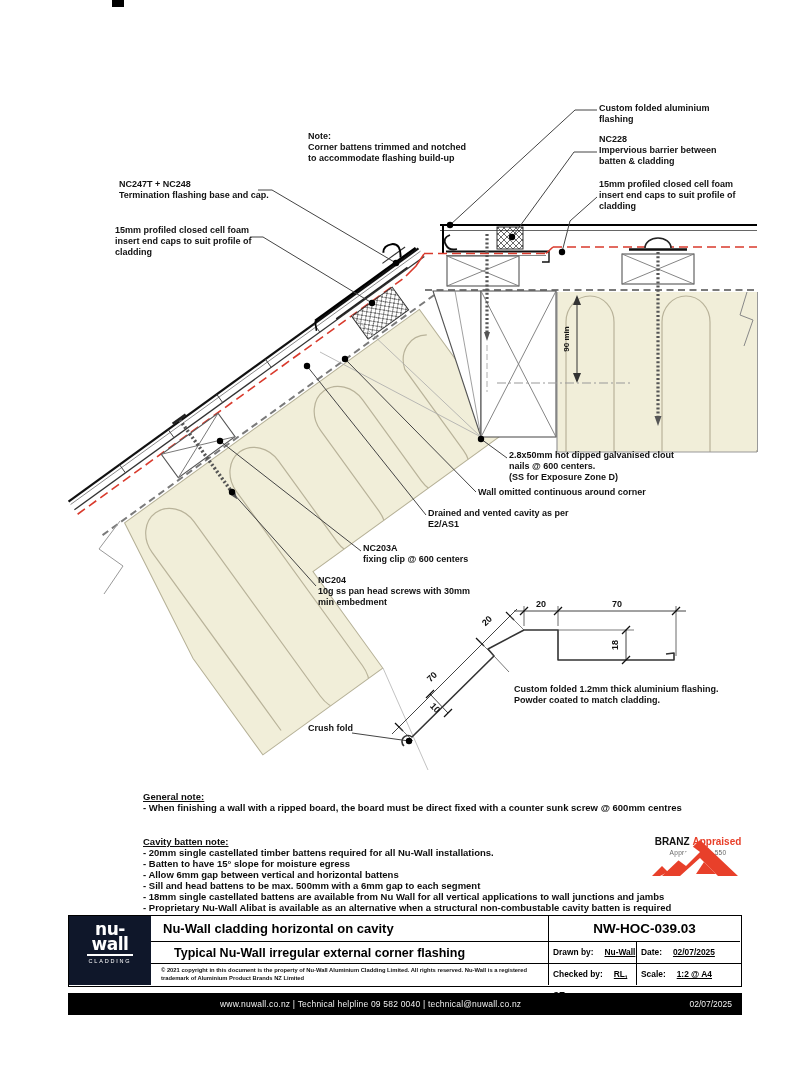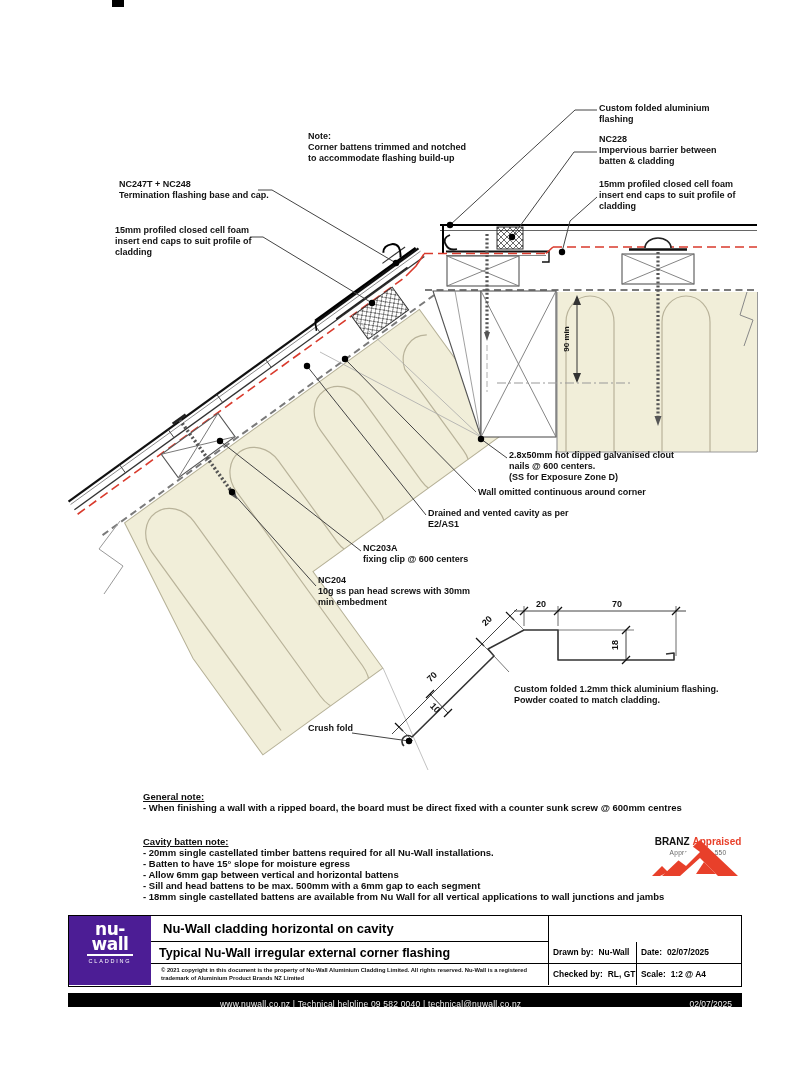--- a/index.html
+++ b/index.html
@@ -14,37 +14,37 @@
   svg{position:absolute;left:0;top:0;}
   .pagemark{position:absolute;left:112px;top:0;width:12px;height:7px;background:#000;}
   
   .branz{position:absolute;left:646px;top:836px;width:104px;height:72px;text-align:center;}
   .branz .t1{font:700 10px/12px "Liberation Sans",sans-serif;color:#111;}
   .branz .t1 b{color:#e8402a;}
   .branz .t2{font:400 6.5px/9px "Liberation Sans",sans-serif;color:#666;letter-spacing:.3px;}
   
   .tblock{position:absolute;left:68px;top:915px;width:674px;height:72px;border:1.5px solid #000;box-sizing:border-box;}
   .tb{position:absolute;box-sizing:border-box;}
-  .logo-cell{left:0;top:0;width:82px;height:69px;background:#4c1d95;color:#fff;padding-top:6px;text-align:center;}
+  .logo-cell{left:0;top:0;width:82px;height:69px;background:#0f172a;color:#fff;padding-top:6px;text-align:center;}
   .logo-cell .l1{font:700 17px/15px "DejaVu Sans",sans-serif;letter-spacing:-0.5px;}
   .logo-cell .rule{width:46px;height:2px;background:#fff;margin:2px auto 2px;}
   .logo-cell .l2{font:400 5.5px/7px "Liberation Sans",sans-serif;letter-spacing:1.8px;}
   .mid-r1{left:82px;top:0;width:397px;height:26px;border-bottom:1.3px solid #000;font:700 13px/26px "Liberation Sans",sans-serif;padding-left:12px;}
-  .mid-r2{left:82px;top:26px;width:397px;height:22px;border-bottom:1.3px solid #000;font:700 12.5px/22px "Liberation Sans",sans-serif;padding-left:8px;}
+  .mid-r2{left:82px;top:26px;width:397px;height:22px;border-bottom:1.3px solid #000;font:700 12.5px/22px "Liberation Sans",sans-serif;padding-left:23px;}
   .mid-r3{left:82px;top:48px;width:397px;height:21px;font:700 5.8px/7.5px "Liberation Sans",sans-serif;padding:3px 10px 0 10px;white-space:normal;color:#111;}
   .rt-col{left:479px;top:0;width:192px;height:69px;border-left:1.4px solid #000;}
   .rt-r1{left:0;top:0;width:100%;height:26px;border-bottom:1.3px solid #000;font:700 13.5px/26px "Liberation Sans",sans-serif;text-align:center;}
   .rt-cell{height:22px;border-bottom:1.3px solid #000;font:700 8.4px/21px "Liberation Sans",sans-serif;padding-left:4px;}
   .rt-a{left:0;top:26px;width:88px;border-right:1.3px solid #000;}
   .rt-b{left:88px;top:26px;width:104px;}
   .rt-c{left:0;top:48px;width:88px;border-right:1.3px solid #000;border-bottom:none;height:21px;}
   .rt-d{left:88px;top:48px;width:104px;border-bottom:none;height:21px;}
-  .rt-cell .v{margin-left:5px;}
+  .rt-cell .v{margin-left:11px;text-decoration:underline;}
   
-  .footer{position:absolute;left:68px;top:993px;width:674px;height:14px;background:#000;}
+  .footer{position:absolute;left:68px;top:993px;width:674px;height:22px;background:#000;}
   .footer .contact{position:absolute;left:152px;top:0;font:400 8.5px/22px "Liberation Sans",sans-serif;color:#f0f0f0;letter-spacing:.2px;}
   .footer .fdate{position:absolute;right:10px;top:0;font:400 8.5px/22px "Liberation Sans",sans-serif;color:#f0f0f0;}
 </style>
 </head>
 <body>
 
 <div class="pagemark"></div>
 
 <svg width="800" height="790" viewBox="0 0 800 790">
   <defs>
@@ -310,20 +310,21 @@
   <span>- When finishing a wall with a ripped board, the board must be direct fixed with a counter sunk screw @ 600mm centres</span>
 </div>
 
 <div class="note-block" style="left:143px;top:836px">
   <span class="hd">Cavity batten note:</span>
   <span>- 20mm single castellated timber battens required for all Nu-Wall installations.</span>
   <span>- Batten to have 15° slope for moisture egress</span>
   <span>- Allow 6mm gap between vertical and horizontal battens</span>
   <span>- Sill and head battens to be max. 500mm with a 6mm gap to each segment</span>
   <span>- 18mm single castellated battens are available from Nu Wall for all vertical applications to wall junctions and jambs</span>
+  <span>- Proprietary Nu-Wall Alibat is available as an alternative when a structural non-combustable cavity batten is required</span>
 </div>
 
 <div class="branz">
   <svg width="104" height="42" viewBox="0 0 104 42">
     <polygon points="16,40 54,4 92,40 72,40 54,22 34,40" fill="#e8402a"></polygon>
     <polygon points="32,24 46,10 54,16 40,30" fill="#fff"></polygon>
     <polygon points="58,26 70,38 50,38" fill="#e8402a"></polygon>
     <polygon points="6,40 16,30 22,36 14,40" fill="#e8402a"></polygon>
   </svg>
   <div class="t1"><span style="display:inline">BRANZ</span> <b style="display:inline">Appraised</b></div>
@@ -334,20 +335,21 @@
   <div class="tb logo-cell">
     <div class="l1">nu-</div>
     <div class="l1">wall</div>
     <div class="rule"></div>
     <div class="l2">CLADDING</div>
   </div>
   <div class="tb mid-r1">Nu-Wall cladding horizontal on cavity</div>
   <div class="tb mid-r2">Typical Nu-Wall irregular external corner flashing</div>
   <div class="tb mid-r3">© 2021 copyright in this document is the property of Nu-Wall Aluminium Cladding Limited. All rights reserved. Nu-Wall is a registered trademark of Aluminium Product Brands NZ Limited</div>
   <div class="tb rt-col">
+    <div class="tb rt-r1">NW-HOC-039.03</div>
     <div class="tb rt-cell rt-a"><span style="display:inline">Drawn by:</span><span class="v" style="display:inline">Nu-Wall</span></div>
     <div class="tb rt-cell rt-b"><span style="display:inline">Date:</span><span class="v" style="display:inline">02/07/2025</span></div>
     <div class="tb rt-cell rt-c"><span style="display:inline">Checked by:</span><span class="v" style="display:inline">RL, GT</span></div>
     <div class="tb rt-cell rt-d"><span style="display:inline">Scale:</span><span class="v" style="display:inline">1:2 @ A4</span></div>
   </div>
 </div>
 
 <div class="footer">
   <span class="contact">www.nuwall.co.nz  |  Technical helpline 09 582 0040  |  technical@nuwall.co.nz</span>
   <span class="fdate">02/07/2025</span>

